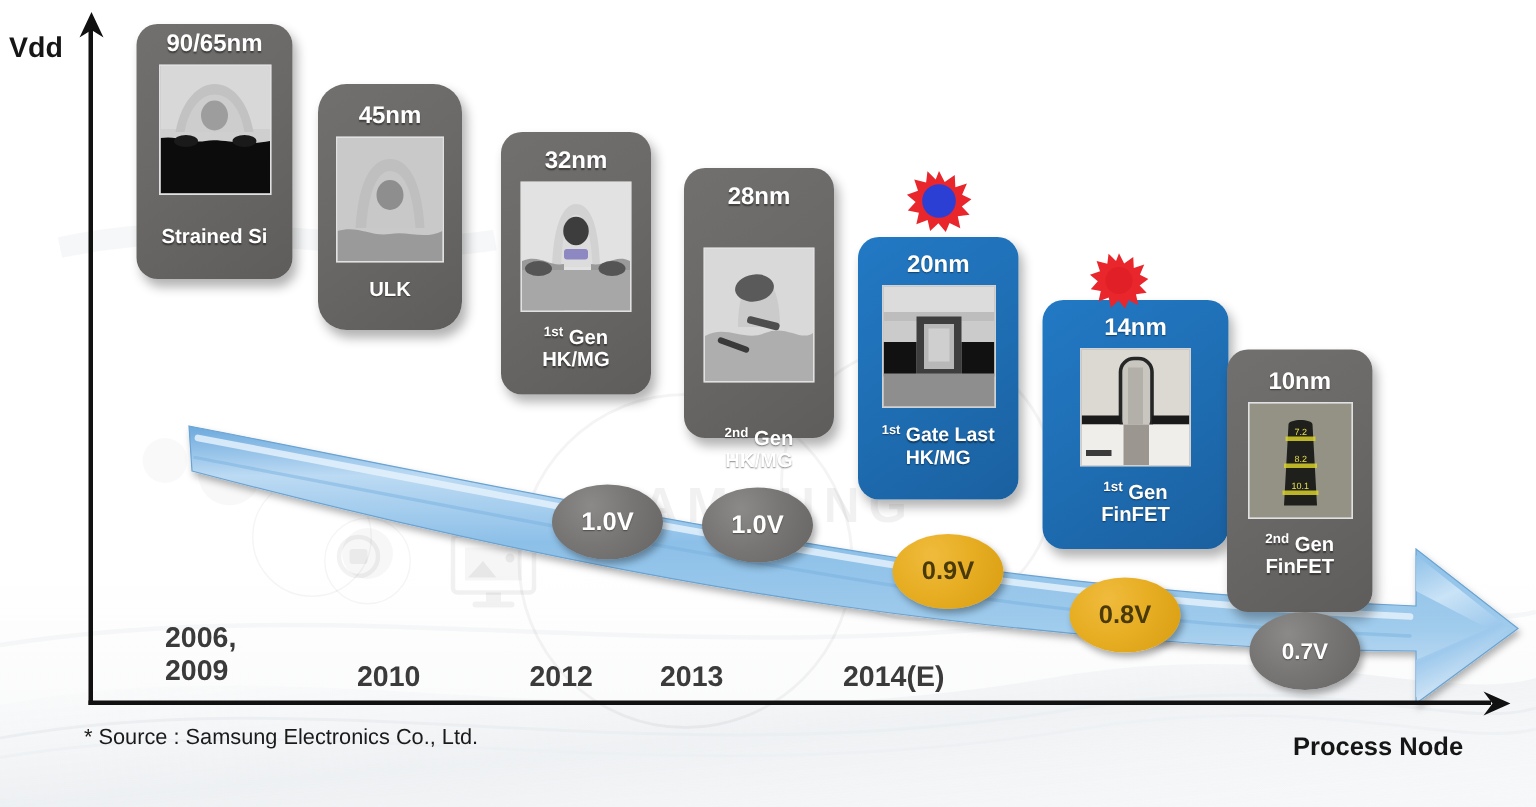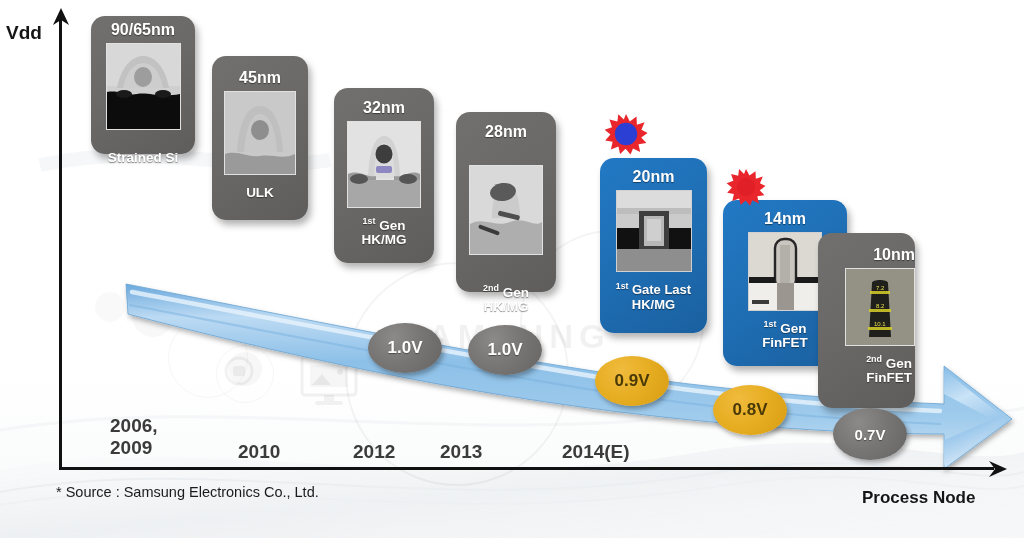--- a/index.html
+++ b/index.html
@@ -43,21 +43,20 @@
     color:#fff;
     box-shadow:3px 5px 7px rgba(0,0,0,0.30);
     display:flex;flex-direction:column;align-items:center;
     padding-top:6px;
   }
   .card.grey{
     background:linear-gradient(145deg,#72706f 0%,#6b6967 45%,#5f5d5c 100%);
   }
   .card.blue{
     background:linear-gradient(145deg,#2279c4 0%,#1f6fb5 45%,#1a60a0 100%);
-    margin-left:28px;
   }
   .card-title{
     font-weight:bold;
     line-height:1.05;
     text-shadow:0 1px 1px rgba(0,0,0,.45);
     flex:none;
   }
   .card-img{
     background:#bdbdbd;
     border:1px solid rgba(255,255,255,.55);
@@ -195,40 +194,40 @@
 
   <div class="axis-label" style="left:110px;top:415px;font-size:19px;line-height:1.15;color:#3b3b3b;">
     <div>2006,</div>
     <div>2009</div>
   </div>
   <div class="axis-label" style="left:238px;top:441px;font-size:19px;color:#3b3b3b;">2010</div>
   <div class="axis-label" style="left:353px;top:441px;font-size:19px;color:#3b3b3b;">2012</div>
   <div class="axis-label" style="left:440px;top:441px;font-size:19px;color:#3b3b3b;">2013</div>
   <div class="axis-label" style="left:562px;top:441px;font-size:19px;color:#3b3b3b;">2014(E)</div>
 
-  <div class="card grey" style="left:91px;top:16px;width:104px;height:138px;">
+  <div class="card grey" style="left:91px;top:16px;width:104px;height:170px;">
     <div class="card-title" style="font-size:16px;margin-bottom:4px;">90/65nm</div>
     <div class="card-img" style="width:73px;height:85px;">
       <svg class="tem" viewBox="0 0 73 85" preserveAspectRatio="none">
         <rect width="73" height="85" fill="#cfcfcf"></rect>
         <rect y="0" width="73" height="42" fill="#d8d8d8"></rect>
         <path d="M10,44 C14,22 26,12 36,12 C47,12 58,22 62,44 Z" fill="#c2c2c2"></path>
         <path d="M16,44 C19,27 28,19 36,19 C45,19 53,27 56,44 Z" fill="#cdcdcd"></path>
         <ellipse cx="36" cy="33" rx="9" ry="10" fill="#9d9d9d"></ellipse>
         <path d="M0,48 C12,46 20,52 30,50 C42,48 52,54 73,50 L73,85 L0,85 Z" fill="#0c0c0c"></path>
         <ellipse cx="17" cy="50" rx="8" ry="4" fill="#1a1a1a"></ellipse>
         <ellipse cx="56" cy="50" rx="8" ry="4" fill="#1a1a1a"></ellipse>
       </svg>
     </div>
     <div class="card-cap" style="font-size:13.5px;margin-top:20px;">
       <span>Strained Si</span>
     </div>
   </div>
 
-  <div class="card grey" style="left:212px;top:56px;width:96px;height:164px;">
+  <div class="card grey" style="left:212px;top:56px;width:96px;height:164px;border-radius:19px;">
     <div class="card-title" style="font-size:16px;margin-bottom:4px;margin-top:8px;">45nm</div>
     <div class="card-img" style="width:70px;height:82px;">
       <svg class="tem" viewBox="0 0 70 82" preserveAspectRatio="none">
         <rect width="70" height="82" fill="#c9c9c9"></rect>
         <path d="M12,60 C14,26 24,14 35,14 C46,14 56,26 58,60 Z" fill="#bfbfbf"></path>
         <path d="M19,60 C21,32 28,22 35,22 C43,22 50,32 52,60 Z" fill="#c8c8c8"></path>
         <ellipse cx="35" cy="38" rx="9" ry="10" fill="#8e8e8e"></ellipse>
         <path d="M0,62 C14,58 22,66 35,64 C48,62 58,68 70,62 L70,82 L0,82 Z" fill="#9a9a9a"></path>
       </svg>
     </div>
@@ -323,21 +322,21 @@
     </div>
     <div class="card-cap" style="font-size:13.5px;margin-top:9px;">
       <div>
         <sup>1st</sup>
         <span>Gen</span>
       </div>
       <div>FinFET</div>
     </div>
   </div>
 
-  <div class="card grey" style="left:818px;top:233px;width:97px;height:175px;align-items:flex-end;">
+  <div class="card grey" style="left:818px;top:233px;width:97px;height:175px;">
     <div class="card-title" style="font-size:16px;margin-bottom:4px;margin-top:8px;">10nm</div>
     <div class="card-img" style="width:68px;height:76px;">
         <svg class="tem" viewBox="0 0 68 76" preserveAspectRatio="none">
           <rect width="68" height="76" fill="#8d8a80"></rect>
           <rect width="68" height="76" fill="#9a9789" opacity="0.6"></rect>
           <path d="M26,14 C26,10 42,10 42,14 L45,68 L23,68 Z" fill="#1f1f1c"></path>
           <rect x="24" y="22" width="20" height="3" fill="#d8d02a" opacity="0.85"></rect>
           <rect x="23" y="40" width="22" height="3" fill="#d8d02a" opacity="0.85"></rect>
           <rect x="22" y="58" width="24" height="3" fill="#d8d02a" opacity="0.85"></rect>
           <text x="30" y="21" font-size="6" fill="#e8e04a" font-family="sans-serif">7.2</text>

